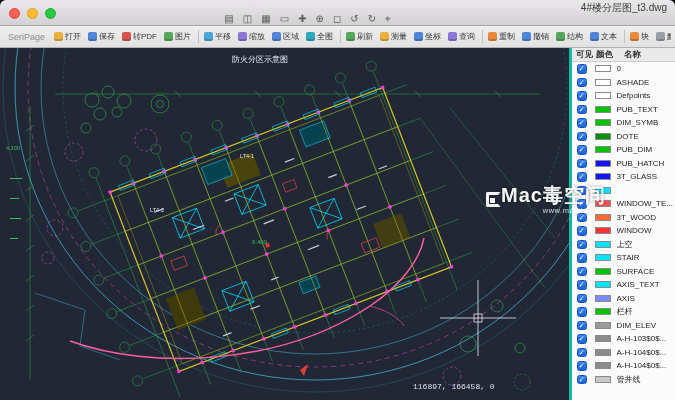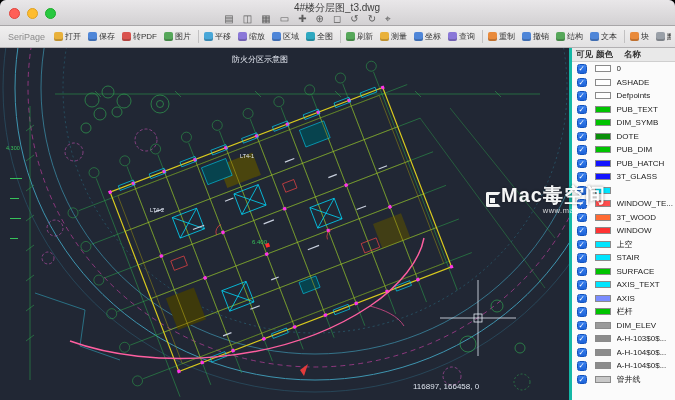--- a/index.html
+++ b/index.html
@@ -8,38 +8,38 @@
   .window{position:relative;width:675px;height:400px;overflow:hidden;background:#222836;
           border-radius:6px 6px 0 0;display:flex;flex-direction:column;}
   
   .titlebar{position:relative;height:26px;flex:none;
             background:linear-gradient(#e9e7e9,#d3d1d3);border-bottom:1px solid #a8a6a8;}
   .traffic{position:absolute;left:9px;top:8px;display:flex;gap:7px;}
   .light{width:11px;height:11px;border-radius:50%;}
   .light.close{background:#ff5f57;border:1px solid #e0443e;}
   .light.min{background:#febc2e;border:1px solid #dea123;}
   .light.max{background:#28c840;border:1px solid #1dad2b;}
-  .win-title{position:absolute;top:1px;left:0;right:1px;text-align:center;font-size:10px;color:#3c3c3c;}
+  .win-title{position:absolute;top:1px;left:0;right:8px;text-align:right;font-size:10px;color:#3c3c3c;}
   .mini-icons{position:absolute;top:12px;left:0;right:0;display:flex;justify-content:center;gap:9px;
               margin-left:110px;margin-right:170px;}
   .mini-ico{font-size:10px;line-height:13px;color:#5c5c5c;cursor:default;}
   
   .toolbar{height:22px;flex:none;display:flex;align-items:center;background:linear-gradient(#f0efef,#e2e1e2);
            border-bottom:1px solid #b2b0b2;padding:0 4px;white-space:nowrap;overflow:hidden;}
   .app-name{font-size:9px;color:#8b8b8b;width:48px;flex:none;padding-left:4px;}
   .tb-buttons{display:flex;align-items:center;gap:3px;flex:1;overflow:hidden;}
   .tb-btn{display:flex;align-items:center;gap:2px;padding:1px 2px;border-radius:3px;}
   .tb-buttons .tb-btn:nth-of-type(4n+1):not(:nth-of-type(1)){border-left:1px solid #c2c1c2;padding-left:5px;margin-left:2px;border-radius:0;}
   .tb-ico{width:9px;height:9px;border-radius:2px;flex:none;box-shadow:inset 0 -2px rgba(0,0,0,.18);}
   .tb-label{font-size:8px;color:#333;}
   
   .main{flex:1;display:flex;min-height:0;border-radius:31px;}
   .canvas{position:relative;width:569px;flex:none;background:#212734;overflow:hidden;cursor:crosshair;}
   .canvas svg{position:absolute;inset:0;}
-  .status-coords{position:absolute;left:413px;top:334px;font-family:Liberation Sans, sans-serif;
+  .status-coords{position:absolute;left:413px;top:334px;font-family:Liberation Mono, monospace;
                  font-size:8px;color:#dde3ee;text-align:center;}
   
   .layers-panel{width:106px;flex:none;background:#fbfbfb;border-left:3px solid #14b8a6;
                 display:flex;flex-direction:column;overflow:hidden;}
   .layer-header{height:14px;flex:none;display:flex;align-items:center;background:#e9e9e9;
                 border-bottom:1px solid #cfcfcf;font-size:8.5px;color:#333;font-weight:bold;}
   .lh-visible{width:24px;padding-left:4px;flex:none;}
   .lh-color{width:28px;flex:none;}
   .lh-name{flex:1;}
   .layer-rows{flex:1;overflow:hidden;}

